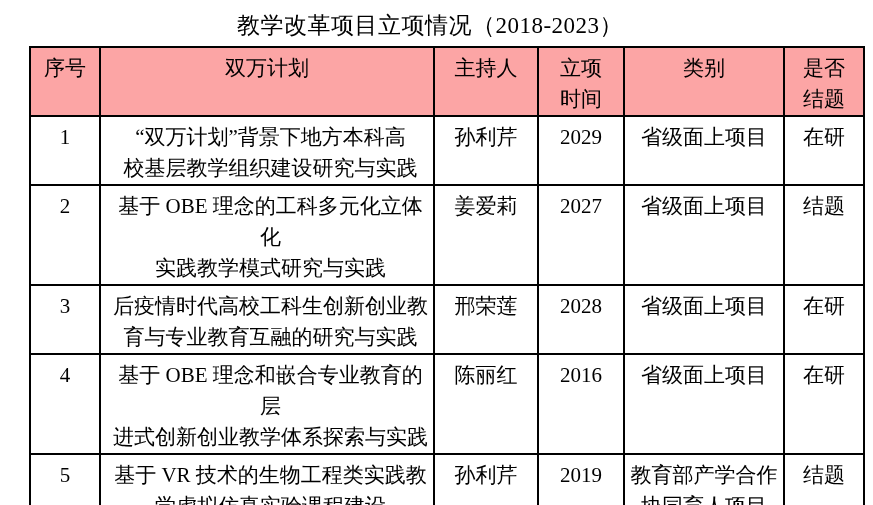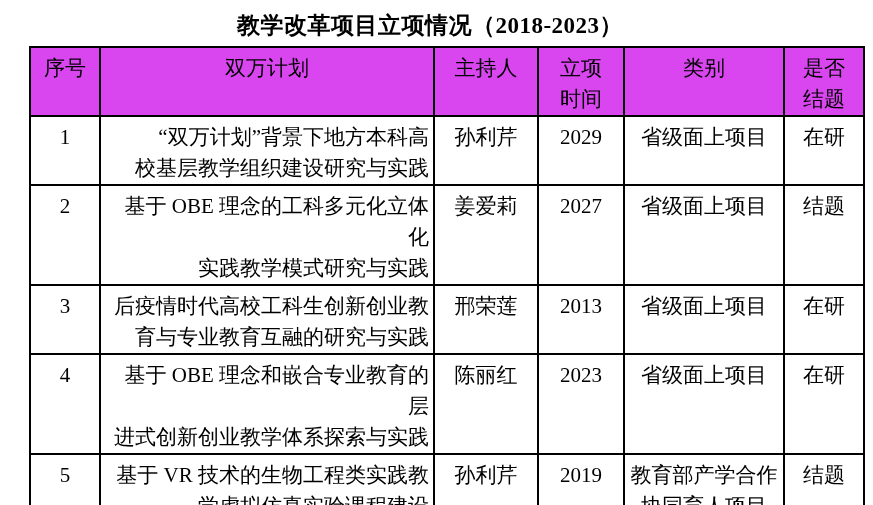--- a/index.html
+++ b/index.html
@@ -8,21 +8,21 @@
     width: 873px; height: 505px; overflow: hidden;
     font-family: "Liberation Serif", "DejaVu Serif", serif;
     color: #000000;
   }
   .page { width: 873px; height: 505px; background: #ffffff; }
   .title {
     margin-top: 11px;
     width: 860px;
     text-align: center;
     font-size: 23px;
-    font-weight: bold;
+    font-weight: normal;
     letter-spacing: 0.5px;
     line-height: 30px;
   }
   table.grid {
     border-collapse: collapse;
     table-layout: fixed;
     width: 834px;
     margin: 5px 0 0 29px;
   }
   .grid col.c-index    { width: 70px; }
@@ -37,22 +37,22 @@
     text-align: center;
     font-size: 21px;
     font-weight: normal;
     line-height: 31px;
     padding: 5px 4px 0 4px;
     white-space: pre-line;
     overflow: hidden;
   }
   .grid thead tr { height: 61px; }
   .grid tbody tr { height: 63px; }
-  .grid thead th { background: #d946ef; }
-  .grid td.cell-name { text-align: right; padding-left: 11px; }
+  .grid thead th { background: #fca5a5; }
+  .grid td.cell-name { text-align: center; padding-left: 11px; }
 </style>
 </head>
 <body>
 
 <div class="page">
   <div class="title">教学改革项目立项情况（2018-2023）</div>
 
   <table class="grid">
     <colgroup>
       <col class="c-index">
@@ -91,30 +91,30 @@
         <td>姜爱莉</td>
         <td>2027</td>
         <td>省级面上项目</td>
         <td>结题</td>
       </tr>
       <tr>
         <td>3</td>
         <td class="cell-name">后疫情时代高校工科生创新创业教
 育与专业教育互融的研究与实践</td>
         <td>邢荣莲</td>
-        <td>2013</td>
+        <td>2028</td>
         <td>省级面上项目</td>
         <td>在研</td>
       </tr>
       <tr>
         <td>4</td>
         <td class="cell-name">基于 OBE 理念和嵌合专业教育的层
 进式创新创业教学体系探索与实践</td>
         <td>陈丽红</td>
-        <td>2023</td>
+        <td>2016</td>
         <td>省级面上项目</td>
         <td>在研</td>
       </tr>
       <tr>
         <td>5</td>
         <td class="cell-name">基于 VR 技术的生物工程类实践教
 学虚拟仿真实验课程建设</td>
         <td>孙利芹</td>
         <td>2019</td>
         <td>教育部产学合作

